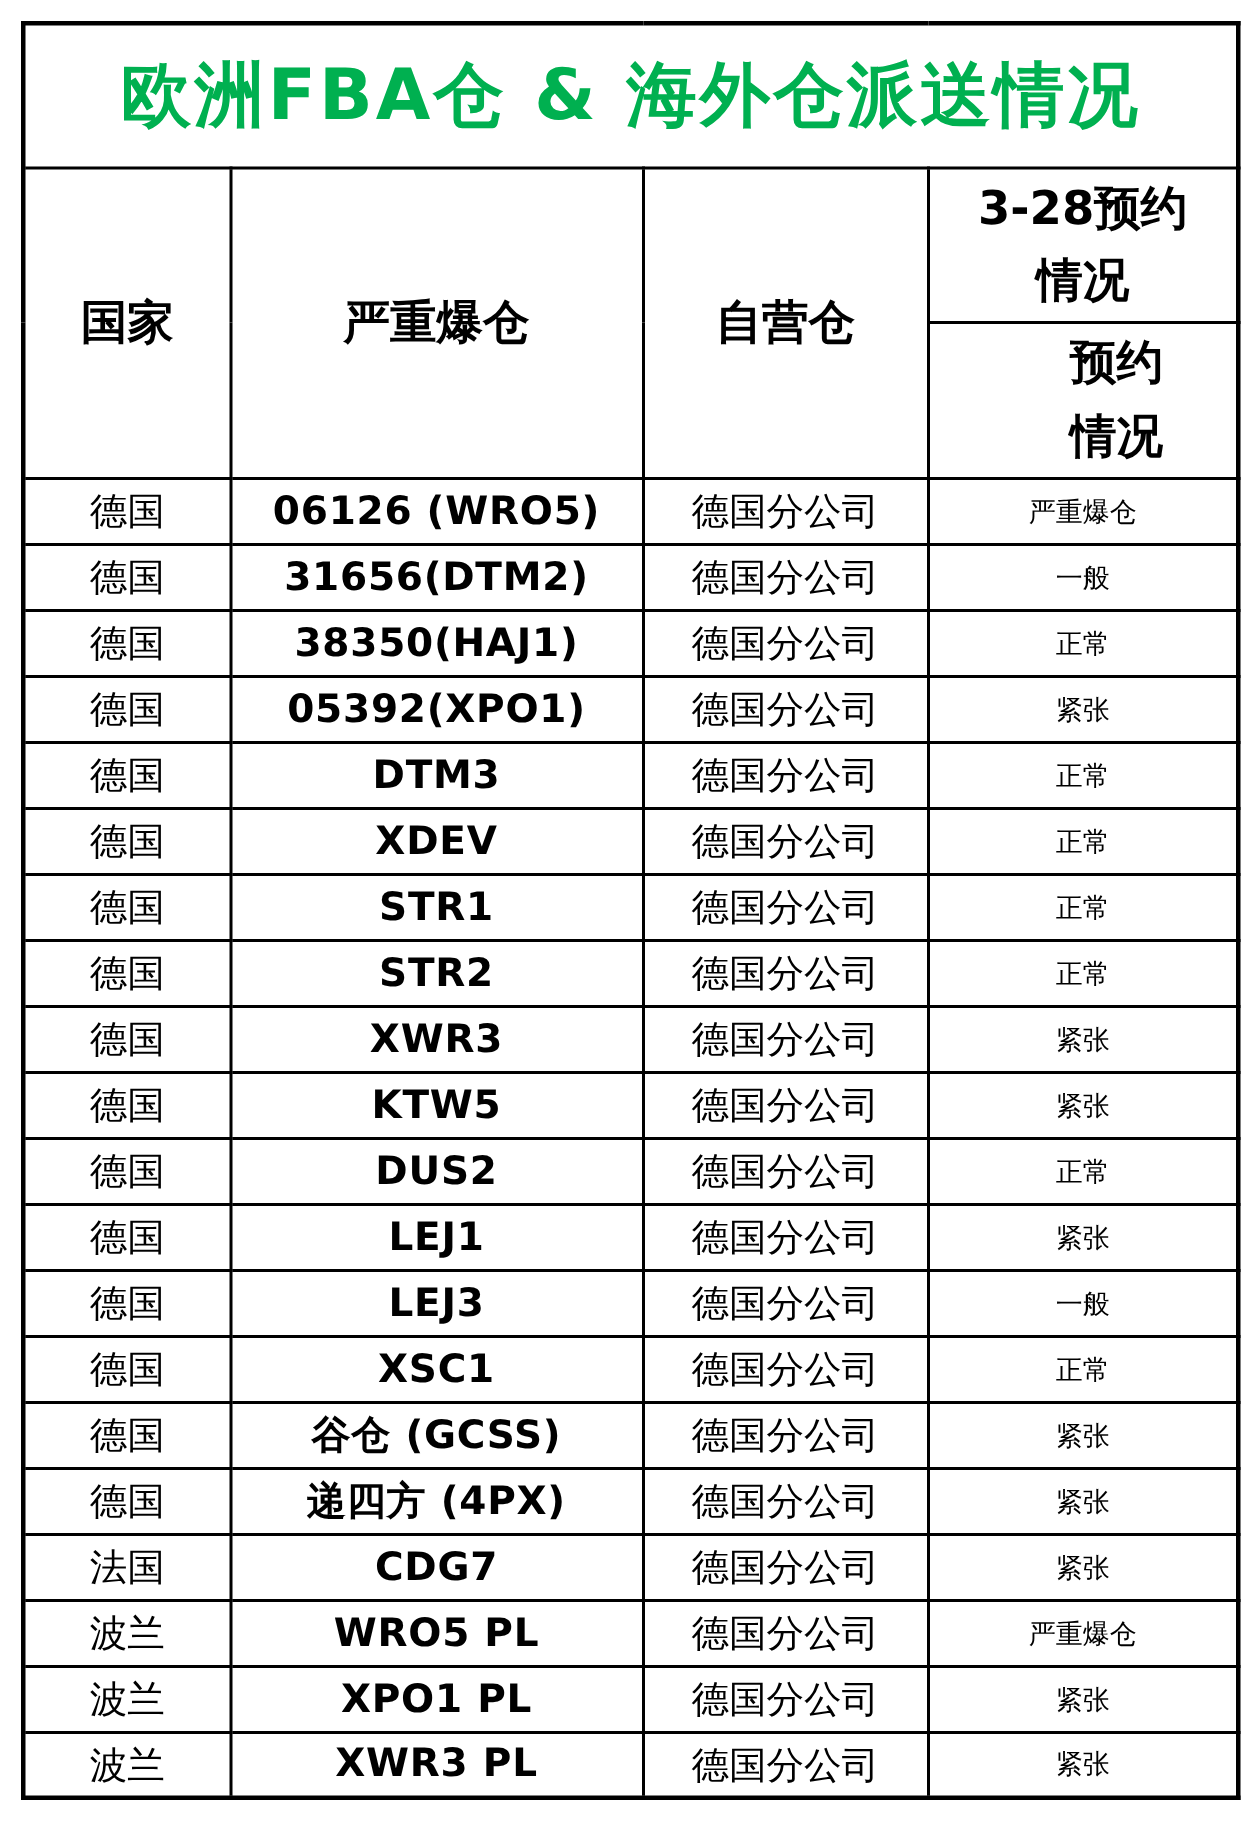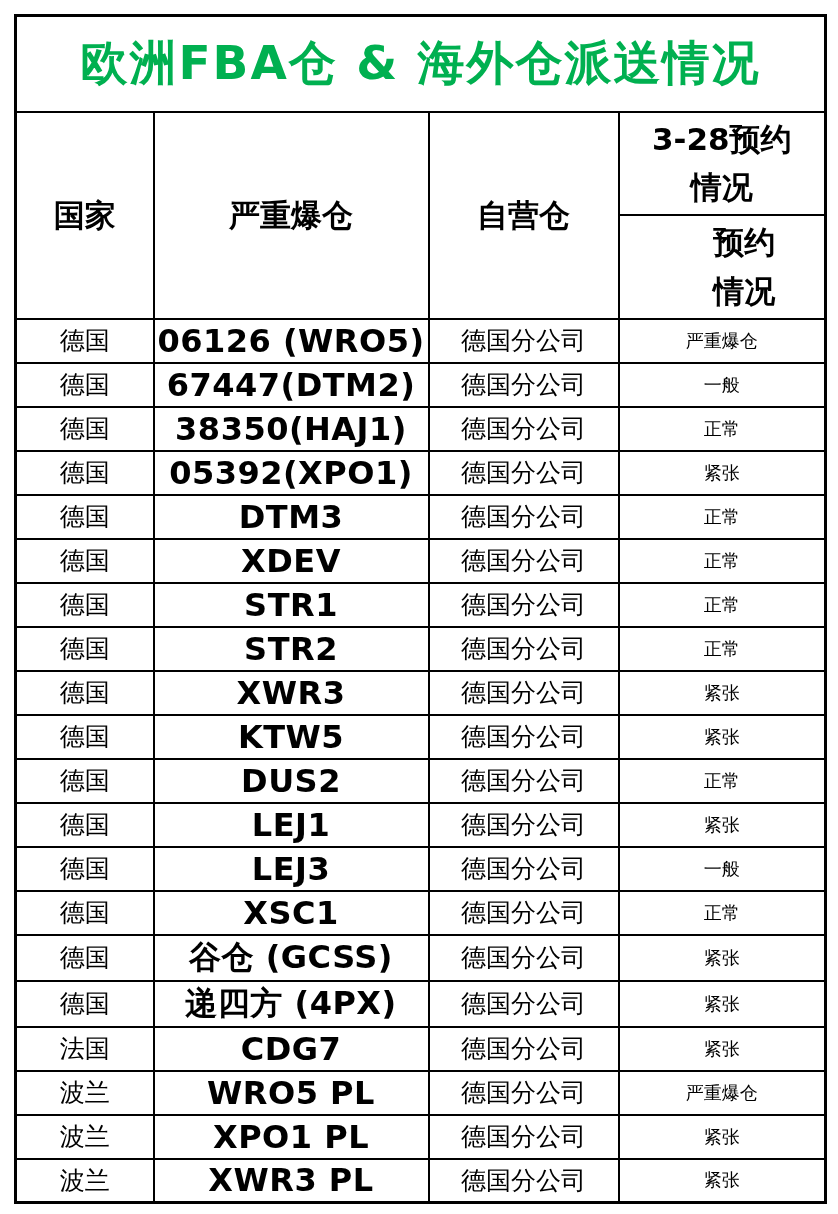--- a/index.html
+++ b/index.html
@@ -45,21 +45,21 @@
     font-weight: bold;
     font-size: 31px;
     line-height: 1.55;
     white-space: pre-line;
   }
   tr.header-top th { height: 103px; margin-left: 28px; }
   tr.header-sub th { height: 104px; padding-left: 47px; }
   
   tbody tr { height: 44px; }
   td.cell-country, td.cell-self { font-size: 25px; font-weight: normal; }
-  td.cell-code { font-size: 32px; font-weight: bold; letter-spacing: 0.5px; }
+  td.cell-code { font-size: 26px; font-weight: bold; letter-spacing: 0.5px; }
   td.cell-status { font-size: 18px; font-weight: normal; }
 </style>
 </head>
 <body>
 
 <div class="sheet">
   <table>
     <colgroup>
       <col style="width:138px">
       <col style="width:275px">
@@ -87,21 +87,21 @@
     <tbody id="rows">
   <tr>
     <td class="cell-country">德国</td>
     <td class="cell-code">06126 (WRO5)</td>
     <td class="cell-self">德国分公司</td>
     <td class="cell-status">严重爆仓</td>
   </tr>
 
   <tr>
     <td class="cell-country">德国</td>
-    <td class="cell-code">67447(DTM2)</td>
+    <td class="cell-code">31656(DTM2)</td>
     <td class="cell-self">德国分公司</td>
     <td class="cell-status">一般</td>
   </tr>
 
   <tr>
     <td class="cell-country">德国</td>
     <td class="cell-code">38350(HAJ1)</td>
     <td class="cell-self">德国分公司</td>
     <td class="cell-status">正常</td>
   </tr>

